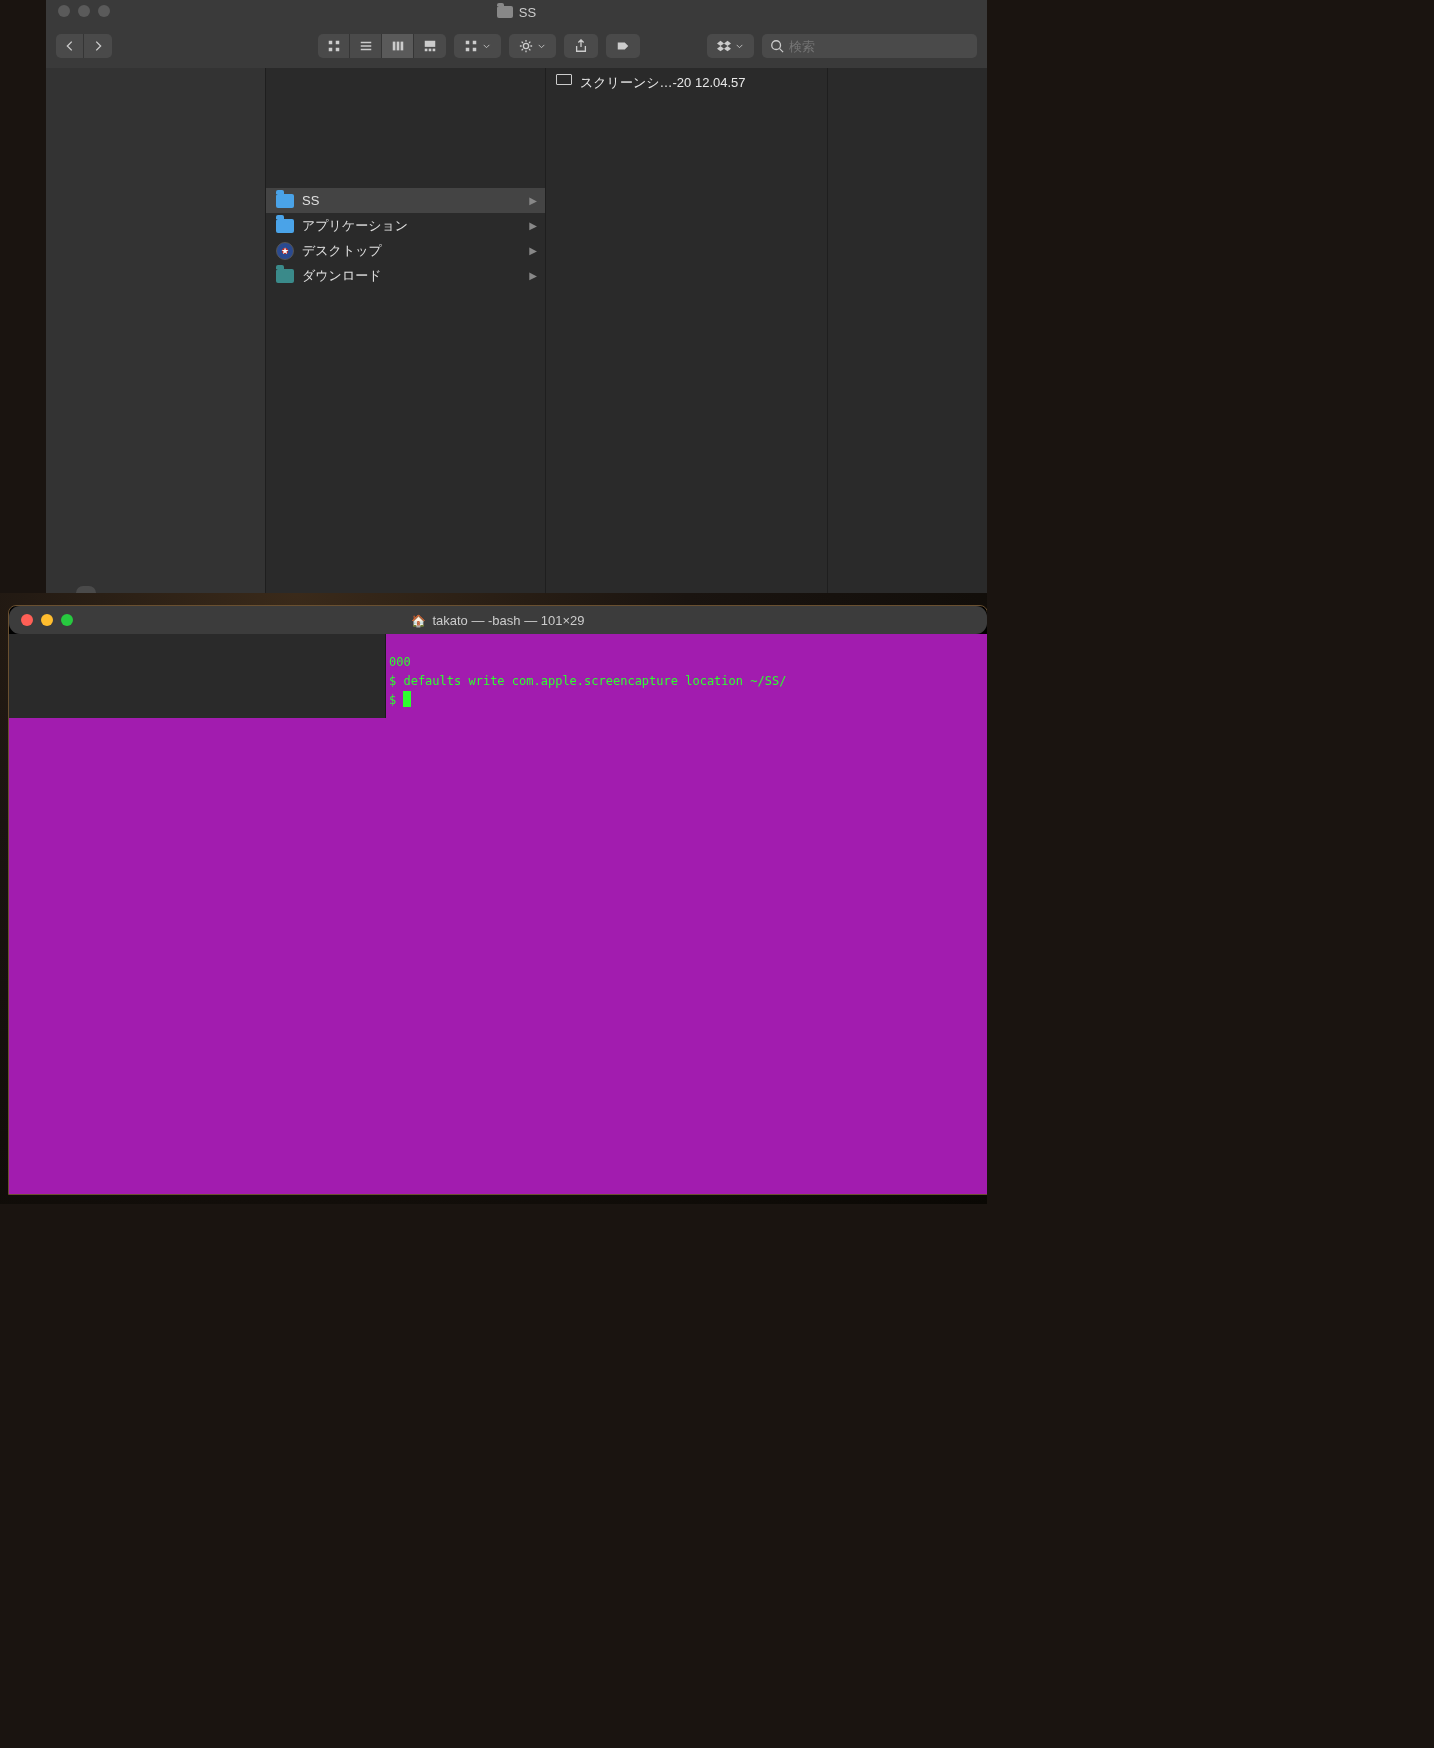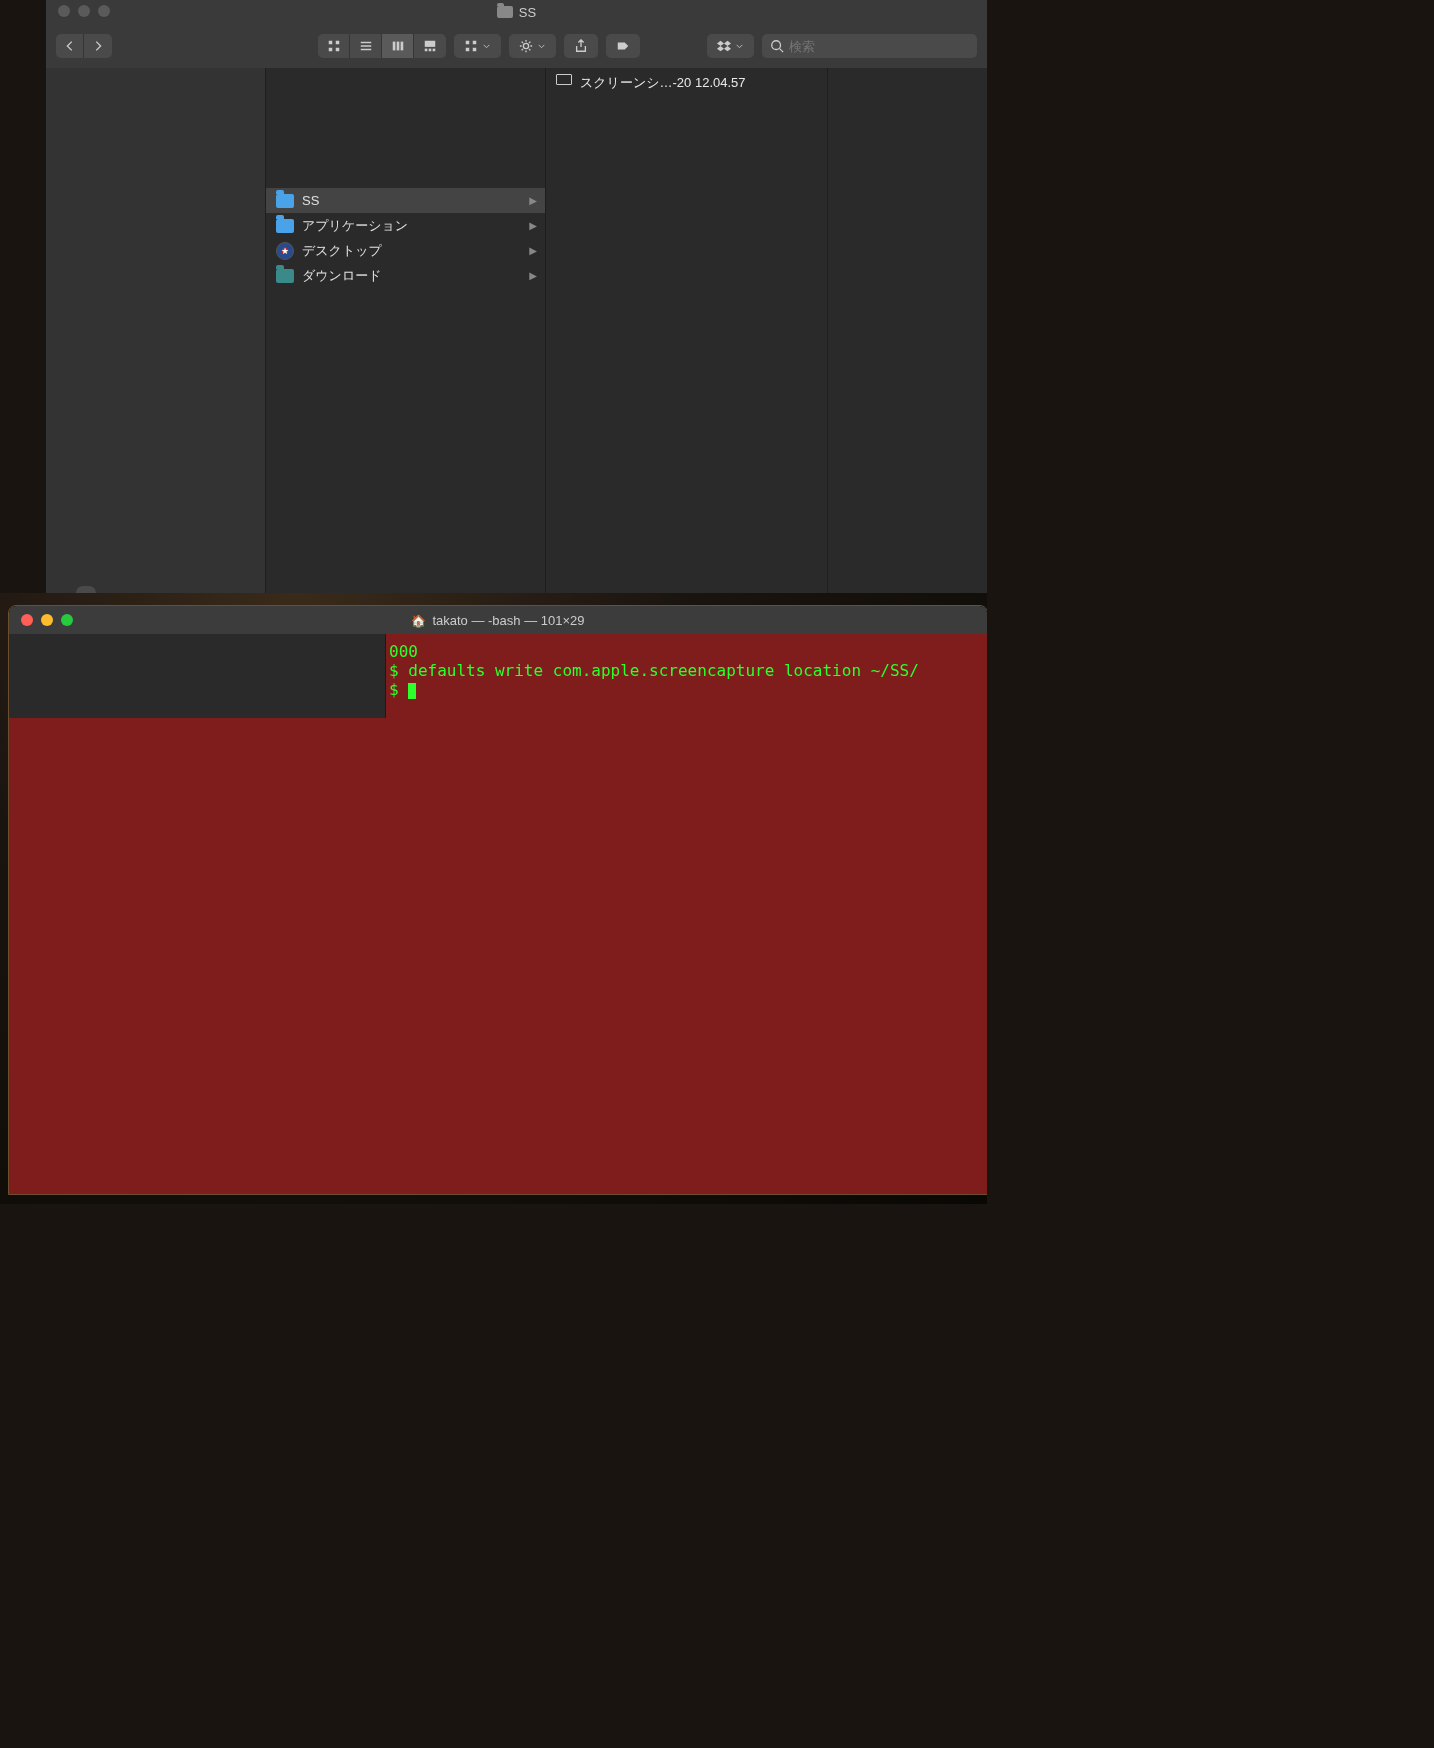--- a/index.html
+++ b/index.html
@@ -240,20 +240,21 @@
   display: flex;
   flex-direction: column;
 }
 .term-titlebar {
   height: 28px;
   background: #3c3c3c;
   display: flex;
   align-items: center;
   justify-content: center;
   position: relative;
+  border-radius: 11px;
 }
 .term-traffic {
   position: absolute;
   left: 12px; top: 8px;
   display: flex;
   gap: 8px;
 }
 .tl-red { background: #ff5f56; }
 .tl-yellow { background: #ffbd2e; }
 .tl-green { background: #27c93f; }
@@ -262,27 +263,27 @@
   display: flex;
   align-items: center;
   gap: 6px;
   color: #ccc;
   font-size: 13px;
 }
 .home-icn::before { content: '🏠'; font-size: 12px; }
 
 .term-body {
   flex: 1;
-  background: #7f1d1d;
+  background: #a21caf;
   position: relative;
   font-family: "Menlo", "Monaco", "Consolas", monospace;
-  font-size: 16px;
+  font-size: 12px;
   line-height: 19px;
   color: #2dff2d;
-  padding: 8px 0 0 380px;
+  padding: 19px 0 0 380px;
 }
 .finder-overhang {
   position: absolute;
   top: 0; left: 0;
   width: 377px;
   height: 84px;
   background: #2a2a2a;
   border-right: 1px solid #1a1a1a;
 }
 .term-line { white-space: pre; }

